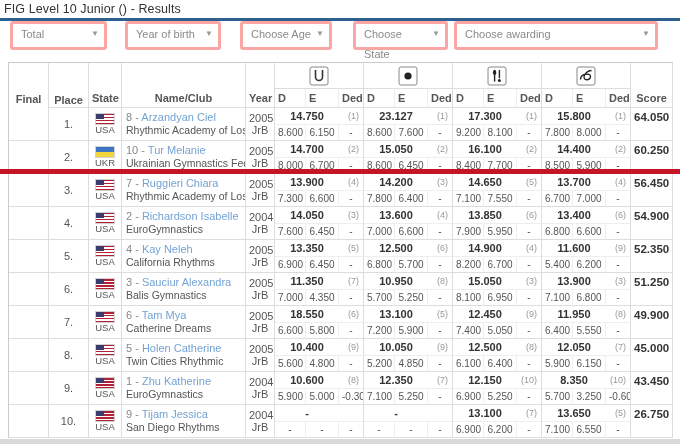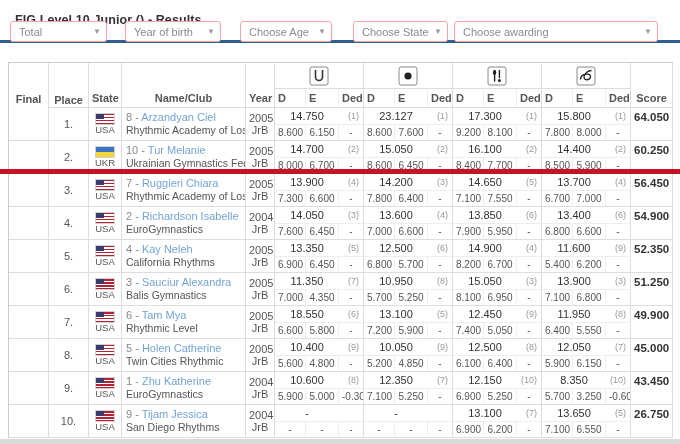--- a/index.html
+++ b/index.html
@@ -1,25 +1,25 @@
 <!DOCTYPE html>
 <html style="--accent-blue: #2e5f8e; --cut-red: #c41425; --link-blue: #74a3d4; --neg-red: #cc3333;"><head>
 <meta charset="utf-8">
 <style>
   html,body{margin:0;padding:0;background:#fff;width:680px;height:444px;overflow:hidden;
     font-family:"Liberation Sans","DejaVu Sans",sans-serif;-webkit-font-smoothing:antialiased;}
   .page{position:relative;width:680px;height:444px;background:#fff;}
 
   
   .titlebar{position:absolute;left:0;top:0;width:680px;border-bottom:3px solid var(--accent-blue,#2e5f8e);padding:1px 0 1px 3px;box-sizing:border-box;}
-  .titlebar h1{margin:12px;font-size:12.5px;font-weight:bold;color:#333;letter-spacing:.1px;}
+  .titlebar h1{margin:1px;font-size:12.5px;font-weight:normal;color:#333;letter-spacing:.1px;}
 
   
   .filters{position:absolute;left:0;top:21px;width:680px;height:24px;}
-  .select{position:absolute;height:21px;border:1px solid #fca5a5;border-radius:3px;background:#fff;
+  .select{position:absolute;height:29px;border:3px solid #fca5a5;border-radius:3px;background:#fff;
     font-size:11px;color:#8a8a8a;line-height:20px;padding:0 16px 0 8px;box-sizing:border-box;cursor:pointer;}
   .select .caret{position:absolute;right:5px;top:0;font-size:8px;color:#999;line-height:20px;}
 
   
   table.results{position:absolute;left:8px;top:62px;width:664px;border-collapse:separate;border-spacing:0;
     border-top:1px solid #ccc;border-left:1px solid #ccc;font-size:11px;color:#555;table-layout:fixed;}
   .results th,.results td{border-right:1px solid #ddd;border-bottom:1px solid #ddd;padding:0 3px;box-sizing:border-box;overflow:hidden;white-space:nowrap;}
   .results th{font-weight:bold;color:#555;text-align:left;background:#fff;}
   .h-icons th{height:26px;text-align:center;vertical-align:middle;}
   .h-icons th.lblspan{border-bottom:none;}
@@ -36,21 +36,21 @@
   .nline{line-height:13px;}
   .nnum{color:#888;font-size:11px;}
   .nlink{color:var(--link-blue,#74a3d4);text-decoration:none;font-size:11px;cursor:pointer;}
   .club{color:#555;font-size:10.5px;line-height:13px;}
   .flag{width:18px;height:10px;margin:0 auto 1px auto;position:relative;box-shadow:0 0 0 1px rgba(0,0,0,.18);}
   .flag-usa{background:repeating-linear-gradient(180deg,#b22234 0 1.5px,#fff 1.5px 3px);}
   .flag-usa::after{content:"";position:absolute;left:0;top:0;width:8px;height:5px;background:#3c3b6e;}
   .flag-ukr{background:linear-gradient(#3f74c2 50%,#f2d53c 50%);}
   .ccode{font-size:9.5px;color:#555;line-height:10px;text-align:center;}
 
-  td.a-total{text-align:center;font-weight:normal;color:#333;border-right:none;border-bottom:1px solid #eee;}
+  td.a-total{text-align:center;font-weight:bold;color:#333;border-right:none;border-bottom:1px solid #eee;}
   td.a-rank{text-align:right;font-size:9px;color:#999;border-bottom:1px solid #eee;padding-right:4px;}
   td.a-d,td.a-e,td.a-ded{text-align:center;font-size:10px;color:#555;}
   td.a-d,td.a-e{border-right:1px solid #eee;}
   td.gs{border-left:none;}
   td.a-rank.ge,td.a-ded.ge{border-right:1px solid #ddd;}
   td.c-score{text-align:center;font-weight:bold;font-size:11.5px;color:#333;vertical-align:top;padding-top:3px;}
   .neg{color:var(--neg-red,#cc3333);}
   .dim{font-weight:normal;color:#999;}
 
   .cutline{position:absolute;left:0;top:169px;width:680px;height:5px;background:var(--cut-red,#c41425);z-index:5;}
@@ -390,21 +390,21 @@
 
   <tr class="r-top">
     <td class="c-final" rowspan="2"></td>
     <td class="c-place" rowspan="2">7.</td>
     <td class="c-state" rowspan="2">
       <div class="flag flag-usa"></div>
       <div class="ccode">USA</div>
     </td>
     <td class="c-name" rowspan="2">
       <div class="nline"><span class="nnum">6 -</span> <a class="nlink">Tam Mya</a></div>
-      <div class="club">Rhythmic Level</div>
+      <div class="club">Catherine Dreams</div>
     </td>
     <td class="c-year" rowspan="2">
       <div>2005</div>
       <div>JrB</div>
     </td>
     <td class="a-total gs" colspan="2">18.550</td>
     <td class="a-rank ge">(6)</td>
     <td class="a-total gs" colspan="2">13.100</td>
     <td class="a-rank ge">(5)</td>
     <td class="a-total gs" colspan="2">12.450</td>

